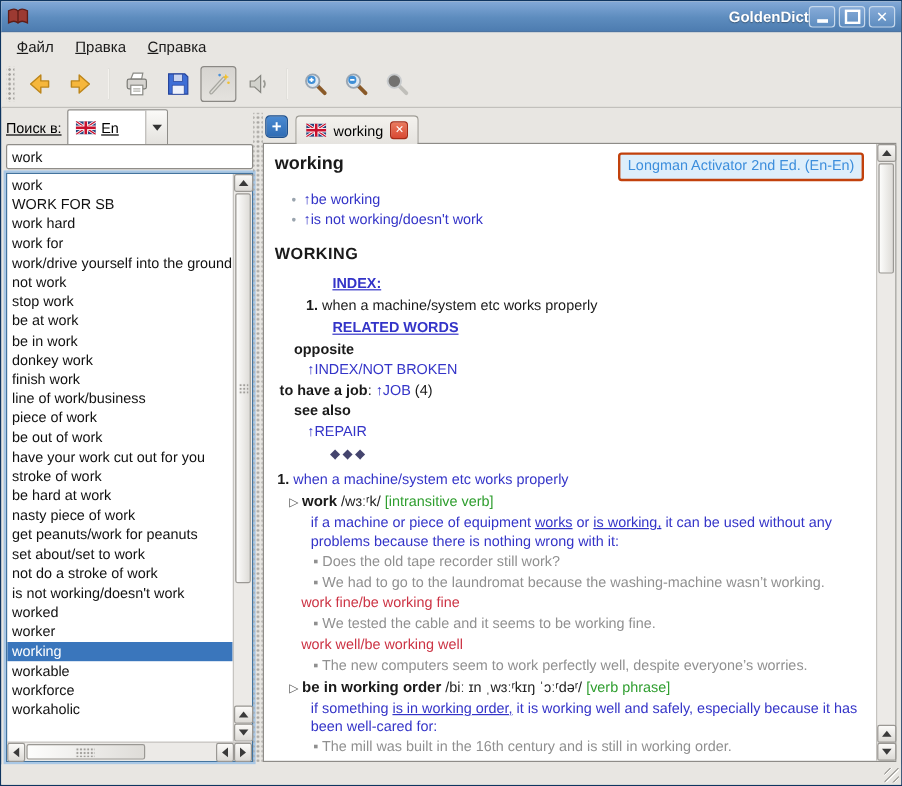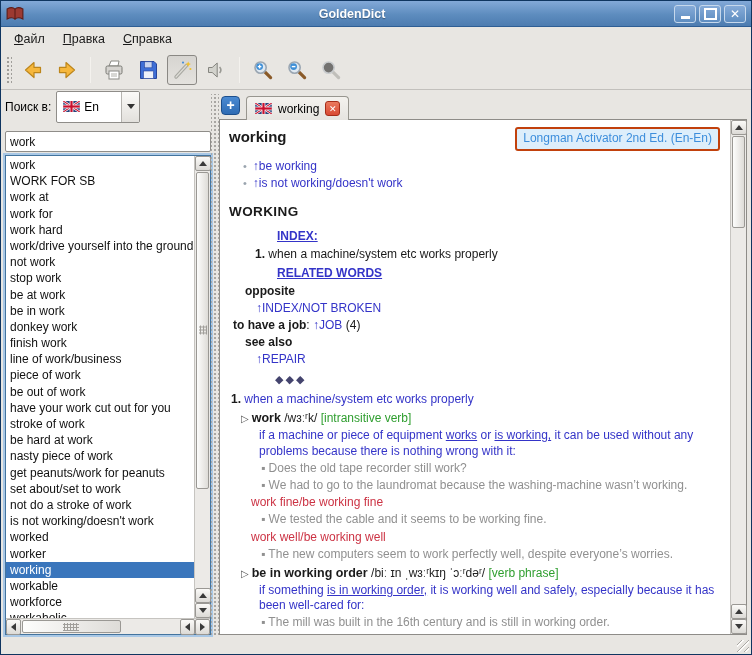--- a/index.html
+++ b/index.html
@@ -5,21 +5,21 @@
   * { box-sizing: border-box; margin: 0; padding: 0; }
   body { margin:0; background:#c8c6c2; font-family:"Liberation Sans","DejaVu Sans",sans-serif; }
 
   .window { width:752px; height:655px; border:1px solid #0f3560; background:#e8e6e2;
             display:flex; flex-direction:column; overflow:hidden; }
 
   
   .titlebar { height:26px; flex:0 0 26px; display:flex; align-items:center; padding:0 5px;
               background:linear-gradient(#83a9d8,#5d8cbe 55%,#4d7cb0); border-bottom:1px solid #2e5e94; }
   .app-icon { width:18px; height:16px; margin-right:6px; }
-  .title-text { flex:1; text-align:center; color:#fff; font-weight:bold; font-size:12.5px;
+  .title-text { flex:1; text-align:right; color:#fff; font-weight:bold; font-size:12.5px;
                 text-shadow:0 1px 1px rgba(0,0,0,.35); }
   .tb-btns { display:flex; gap:3px; }
   .tb-btn { width:22px; height:18px; border-radius:3px; background:linear-gradient(#86abd8,#5e8dc0);
             border:1px solid #c6d8ec; display:flex; align-items:center; justify-content:center; cursor:pointer; }
   .tb-btn.min::after { content:""; width:9px; height:3px; background:#fff; margin-top:8px; }
   .tb-btn.max::after { content:""; width:9px; height:8px; border:2px solid #fff; }
   .tb-btn.close::after { content:"✕"; color:#fff; font-size:12px; font-weight:bold; line-height:1; }
 
   
   .menubar { height:23px; flex:0 0 23px; display:flex; align-items:center; gap:4px;
@@ -41,21 +41,21 @@
   .tool-sep { width:1px; height:26px; background:#b2b0ac; border-right:1px solid #f4f2ee; margin:0 4px; }
 
   
   .main { flex:1; display:flex; padding:4px 4px 2px 4px; min-height:0; }
   .left-pane { width:206px; flex:0 0 206px; display:flex; flex-direction:column; min-height:0; }
   .splitter { width:8px; flex:0 0 8px; background-image:radial-gradient(circle,#a8a6a2 1px,transparent 1.2px);
               background-size:4px 4px; background-position:2px 2px; cursor:col-resize; }
   .right-pane { flex:1; display:flex; flex-direction:column; min-width:0; }
 
   
-  .search-row { height:25px; flex:0 0 25px; display:flex; align-items:center; gap:5px; margin-bottom:12px; font-size:12px; }
+  .search-row { height:25px; flex:0 0 25px; display:flex; align-items:center; gap:5px; margin-bottom:1px; font-size:12px;text-decoration:underline; }
   .combo { display:flex; align-items:center; height:32px; background:#fff; border:1px solid #8f8d89; border-radius:2px; overflow:hidden; cursor:pointer; }
   .combo-value { display:flex; align-items:center; gap:4px; padding:0 6px; width:64px; font-size:12px; }
   .combo-value svg { width:17px; height:11px; flex:0 0 17px; }
   .combo-arrow { width:18px; height:100%; border-left:1px solid #b6b4b0; background:linear-gradient(#fbfaf8,#e2e0dc);
                  display:flex; align-items:center; justify-content:center; }
   .combo-arrow::after { content:""; border-left:4px solid transparent; border-right:4px solid transparent; border-top:5px solid #333; }
 
   .search-input { height:21px; flex:0 0 21px; margin-bottom:3px; border:1px solid #8f8d89; border-radius:2px;
                   padding:0 4px; font-size:12px; font-family:inherit; background:#fff; color:#111; }
 
@@ -252,23 +252,22 @@
           </div>
           <div class="combo-arrow"></div>
         </div>
       </div>
       <input class="search-input" type="text" value="work" style="">
       <div class="list-box">
         <div class="list-main">
           <div class="word-list">
               <div class="word-item">work</div>
               <div class="word-item">WORK FOR SB</div>
-              <div class="word-item">work at</div>
+              <div class="word-item">work hard</div>
               <div class="word-item">work for</div>
-              <div class="word-item">work hard</div>
               <div class="word-item">work/drive yourself into the ground</div>
               <div class="word-item">not work</div>
               <div class="word-item">stop work</div>
               <div class="word-item">be at work</div>
               <div class="word-item">be in work</div>
               <div class="word-item">donkey work</div>
               <div class="word-item">finish work</div>
               <div class="word-item">line of work/business</div>
               <div class="word-item">piece of work</div>
               <div class="word-item">be out of work</div>

